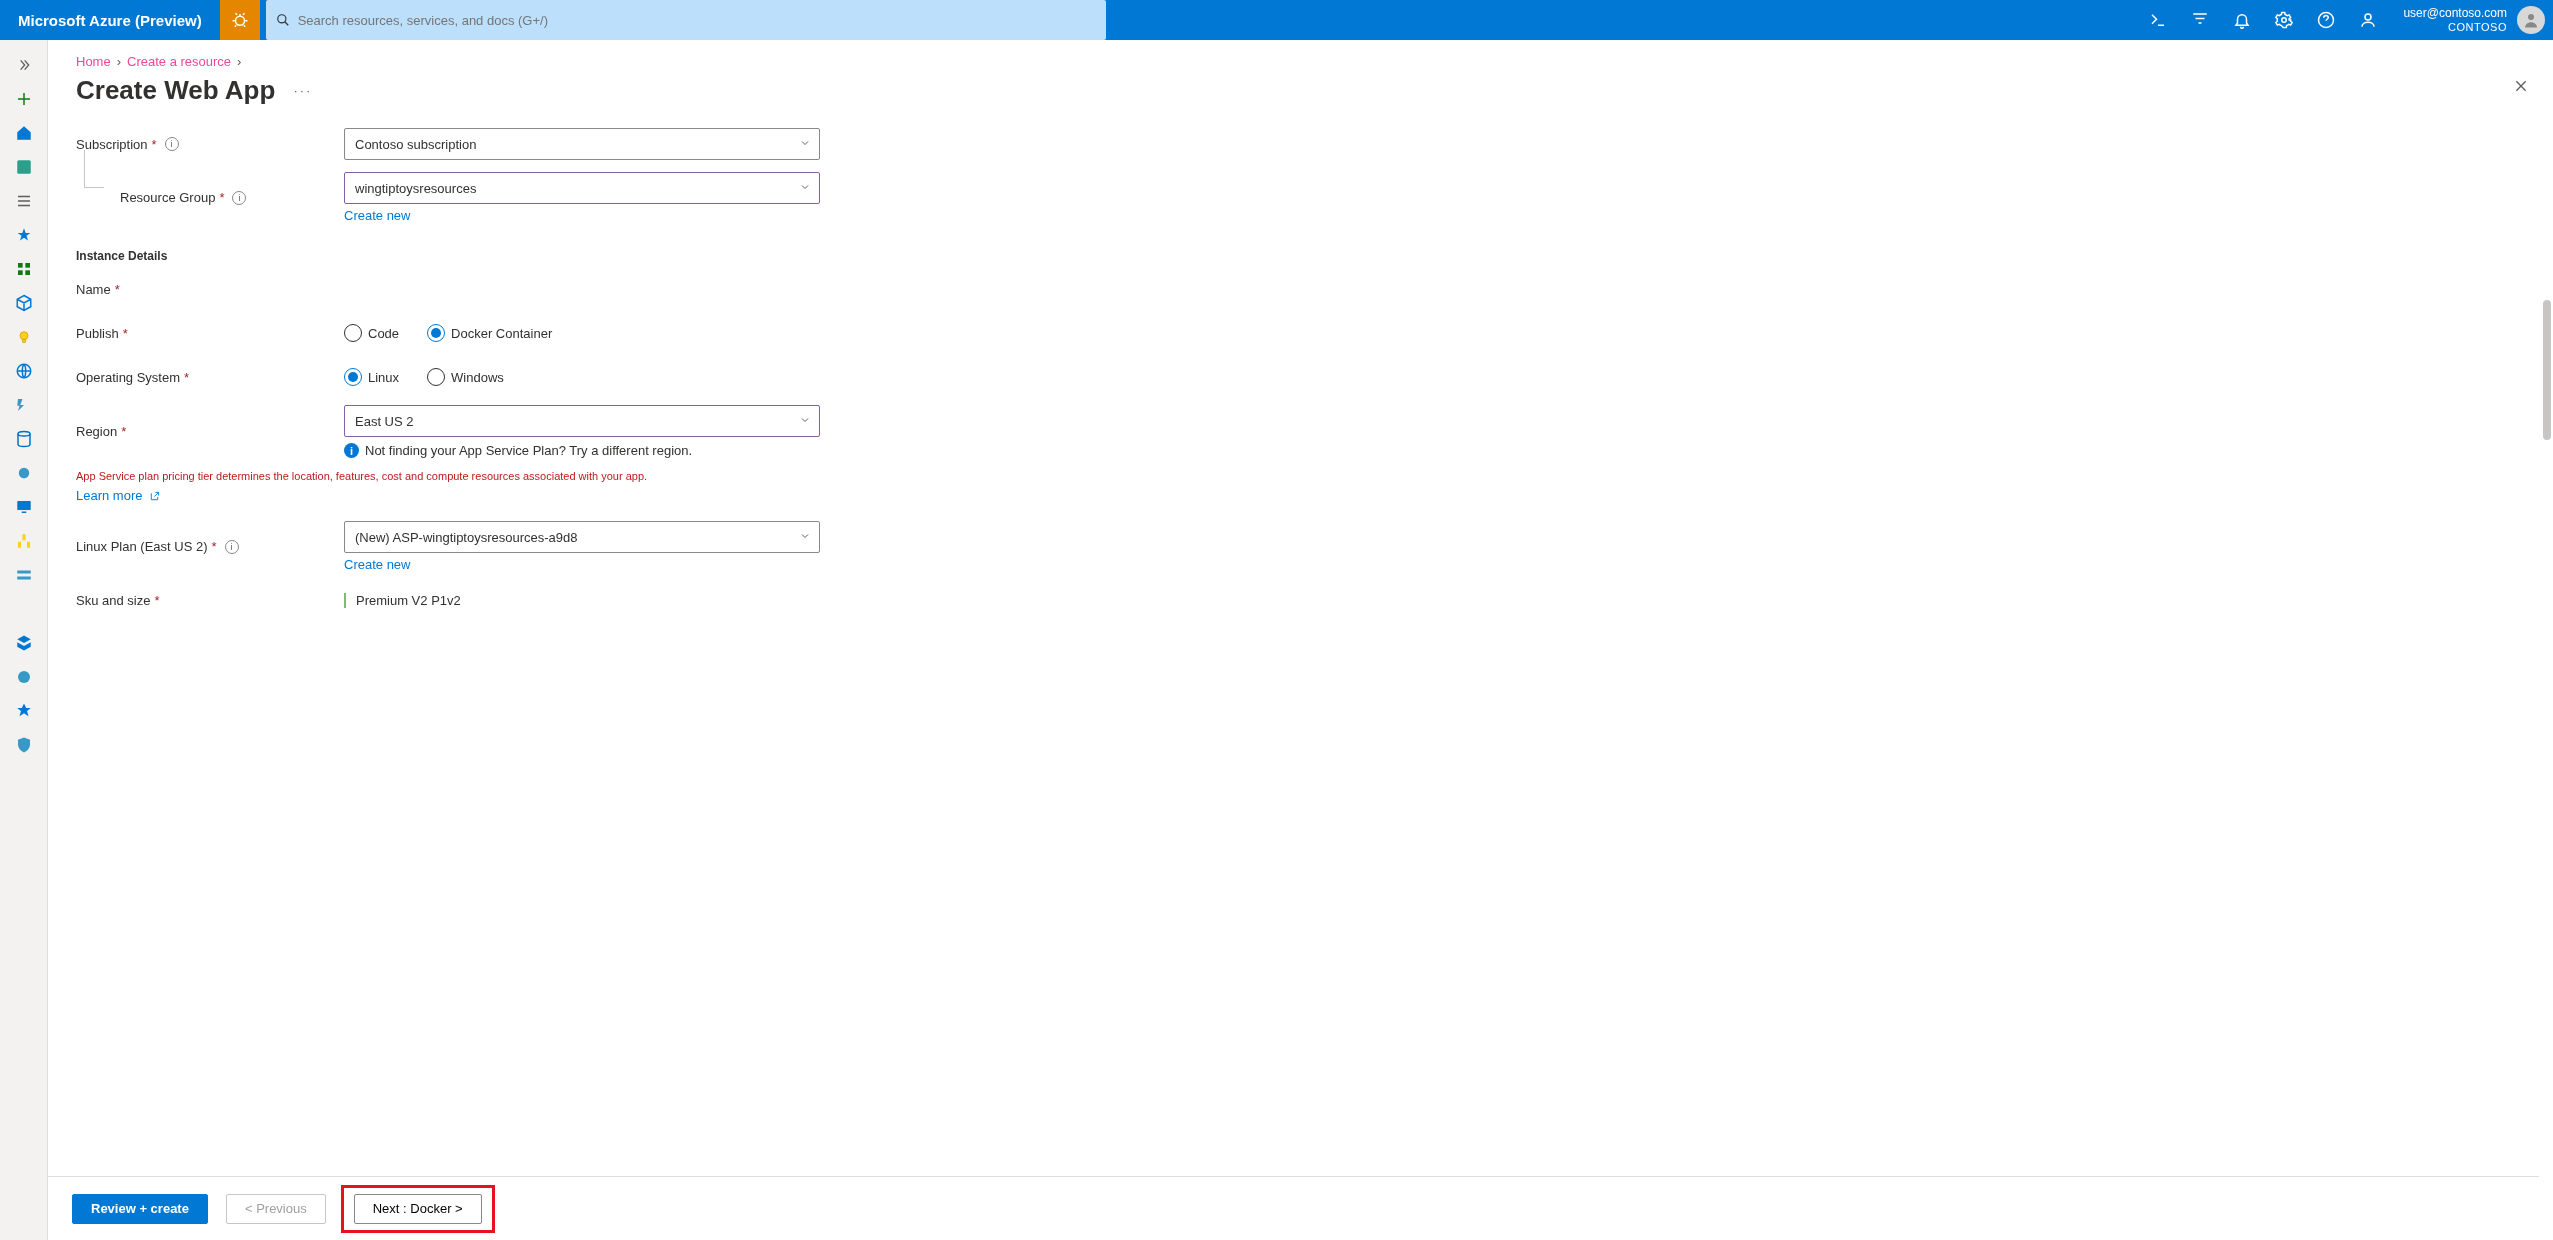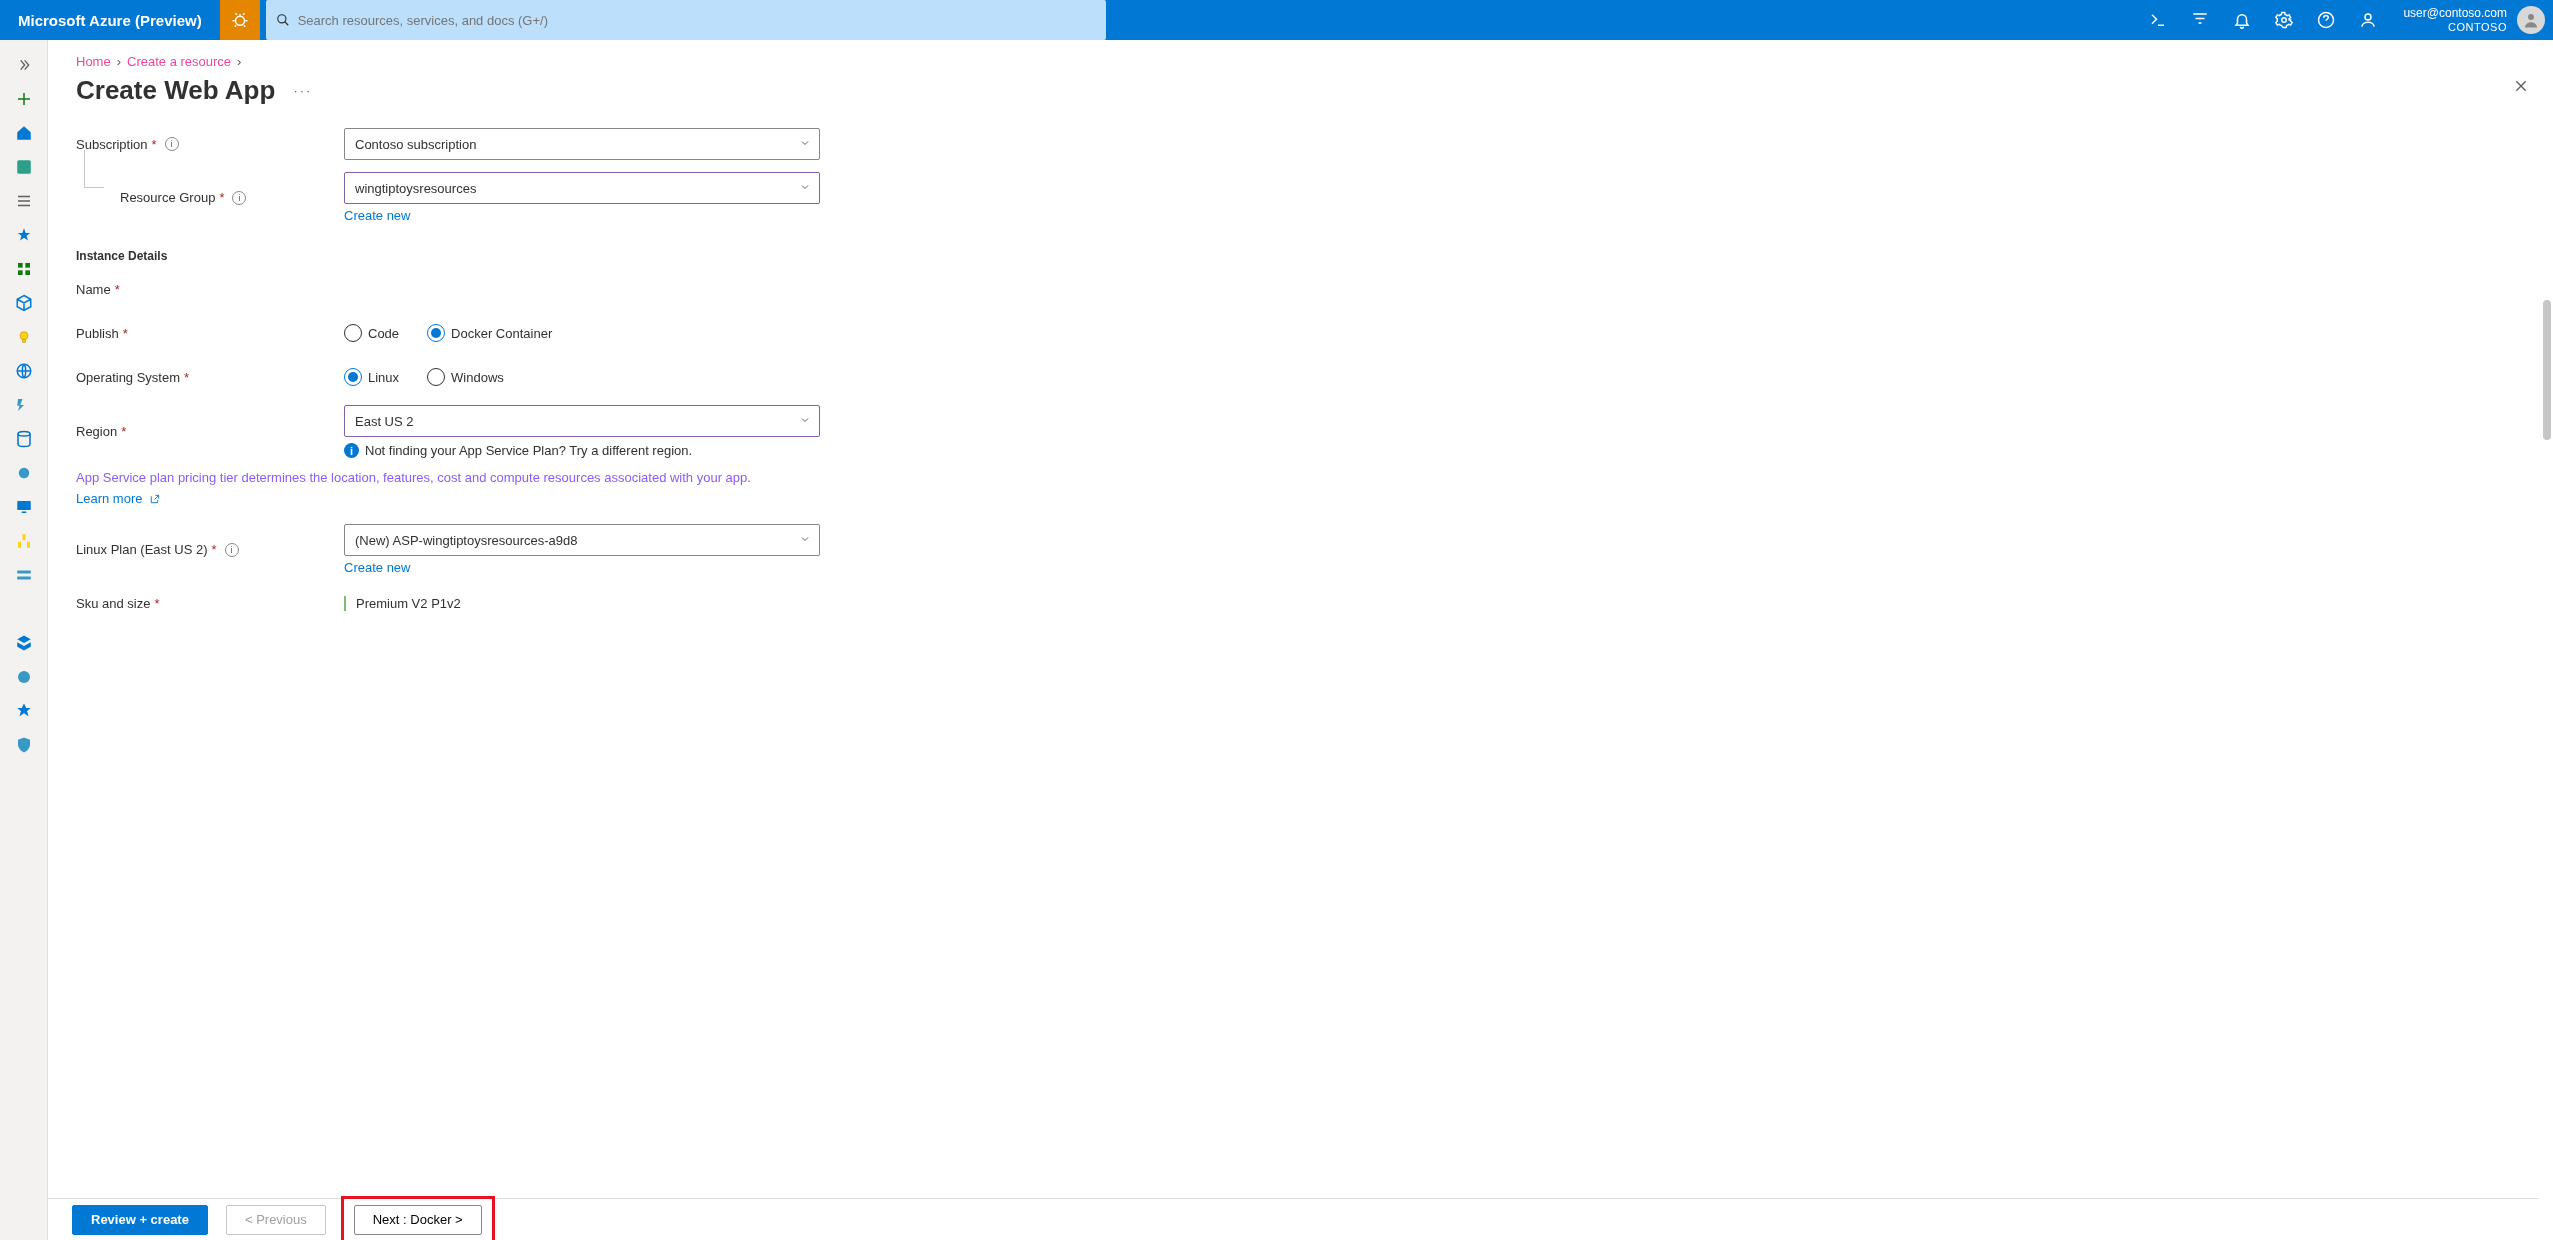--- a/index.html
+++ b/index.html
@@ -49,33 +49,33 @@
 .select .chev { position: absolute; right: 8px; top: 8px; color: #605e5c; }
 .textin input { border: none; outline: none; width: 100%; font-size: 13px; background: transparent; }
 .purple { border-color: #8560a8; }
 .valid-ic { position: absolute; right: 8px; top: 8px; color: #107c10; font-weight: bold; }
 .sublink { color: #0078d4; font-size: 13px; cursor: pointer; margin-top: 4px; display: inline-block; }
 .suffix { text-align: right; font-size: 13px; color: #323130; margin-top: 2px; }
 .note { font-size: 13px; color: #323130; margin-top: 6px; display: flex; align-items: center; }
 .note .iic { width: 15px; height: 15px; border-radius: 50%; background: #0078d4; color: #fff; font-size: 11px; display: inline-flex; align-items: center; justify-content: center; margin-right: 6px; font-weight: bold; }
 
 .section-h { font-size: 12px; font-weight: 600; margin: 26px 0 10px 0; }
-.section-desc { font-size: 13px; color: #8b5cf6; max-width: 720px; }
+.section-desc { font-size: 11px; color: #b91c1c; max-width: 720px; }
 
 .radiogrp { display: flex; gap: 28px; align-items: center; }
 .radio { display: flex; align-items: center; gap: 6px; cursor: pointer; }
 .radio .rc { width: 18px; height: 18px; border: 1px solid #323130; border-radius: 50%; display: inline-flex; align-items: center; justify-content: center; }
 .radio.sel .rc { border-color: #0078d4; }
 .radio.sel .rc::after { content: ""; width: 10px; height: 10px; background: #0078d4; border-radius: 50%; }
 
 .sku-lbl { border-left: 2px solid #83b86f; padding-left: 10px; }
 .sku-lbl .pn { font-weight: 400; }
 
 
-.footer { position: fixed; bottom: 0; left: 48px; right: 14px; height: 42px; background: #fff; border-top: 1px solid #e1dfdd; display: flex; align-items: center; padding: 0 24px; gap: 18px; }
+.footer { position: fixed; bottom: 0; left: 48px; right: 14px; height: 64px; background: #fff; border-top: 1px solid #e1dfdd; display: flex; align-items: center; padding: 0 24px; gap: 18px; }
 .btn { height: 30px; padding: 0 18px; border: 1px solid #8a8886; background: #fff; font-size: 13px; cursor: pointer; border-radius: 2px; }
 .btn.primary { background: #0078d4; color: #fff; border-color: #0078d4; font-weight: 600; }
 .btn.disabled { color: #a19f9d; border-color: #c8c6c4; cursor: default; background:#fff; }
 .hl { outline: 3px solid #e81123; padding: 6px 10px; }
 
 svg { display: block; }
 
 
 .scroll-hint { position: fixed; right: 2px; top: 40px; width: 10px; bottom: 0; }
 .scroll-thumb { position: absolute; right: 0; top: 260px; width: 8px; height: 140px; background: #c8c6c4; border-radius: 4px; }

